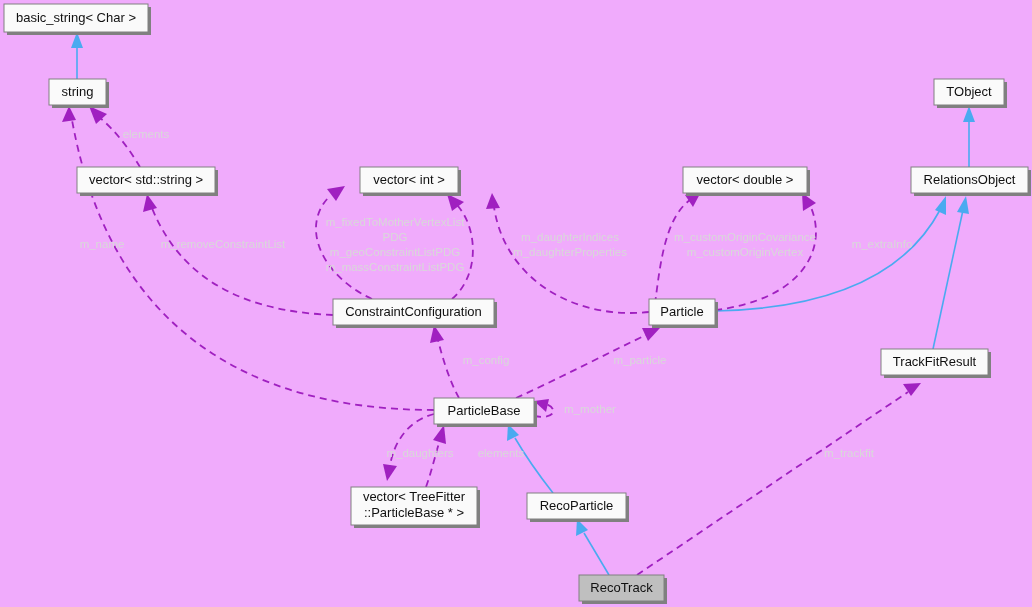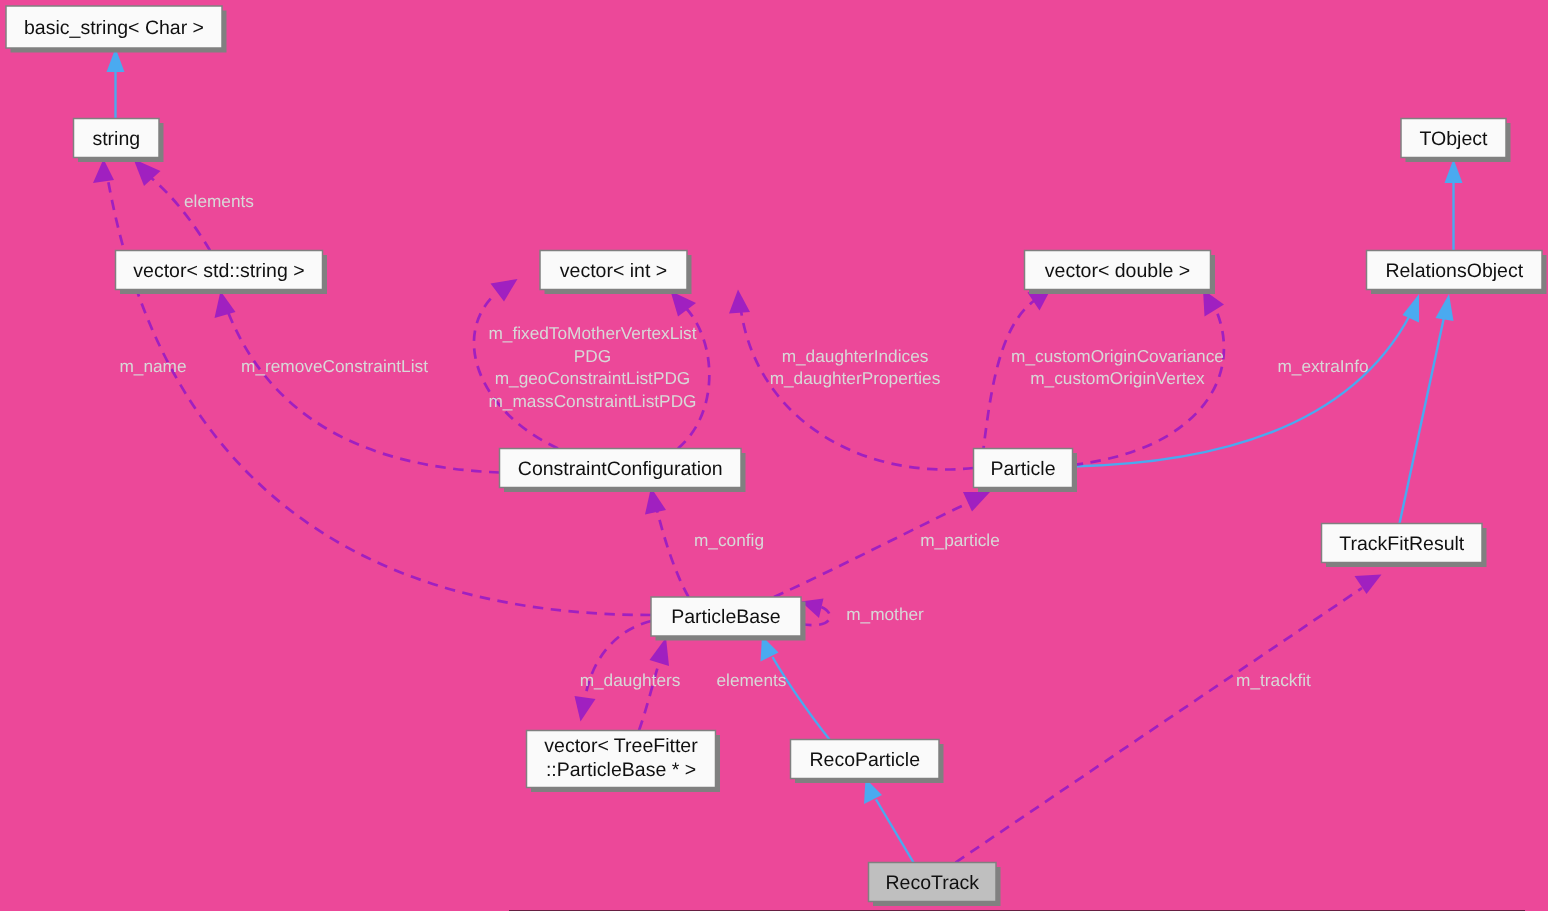--- a/index.html
+++ b/index.html
@@ -4,21 +4,21 @@
 <style>
   html, body {
     margin: 0;
     padding: 0;
     background: #000000;
   }
   #diagram-root {
     position: relative;
     width: 1032px;
     height: 607px;
-    background: #ec4899;
+    background: #f0abfc;
     font-family: "Liberation Sans", sans-serif;
     overflow: hidden;
   }
   svg#graph {
     position: absolute;
     left: 0;
     top: 0;
     width: 1032px;
     height: 607px;
     display: block;

